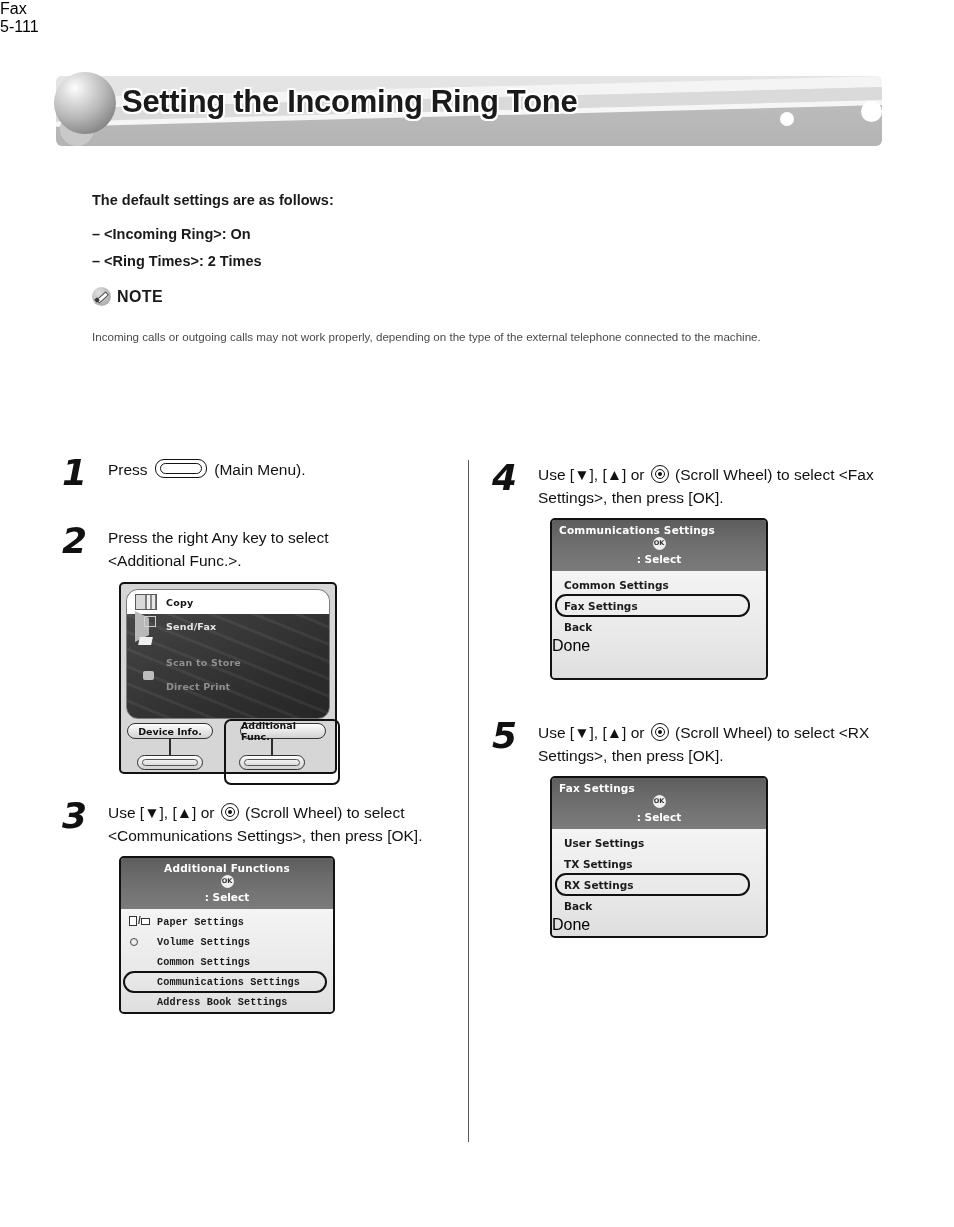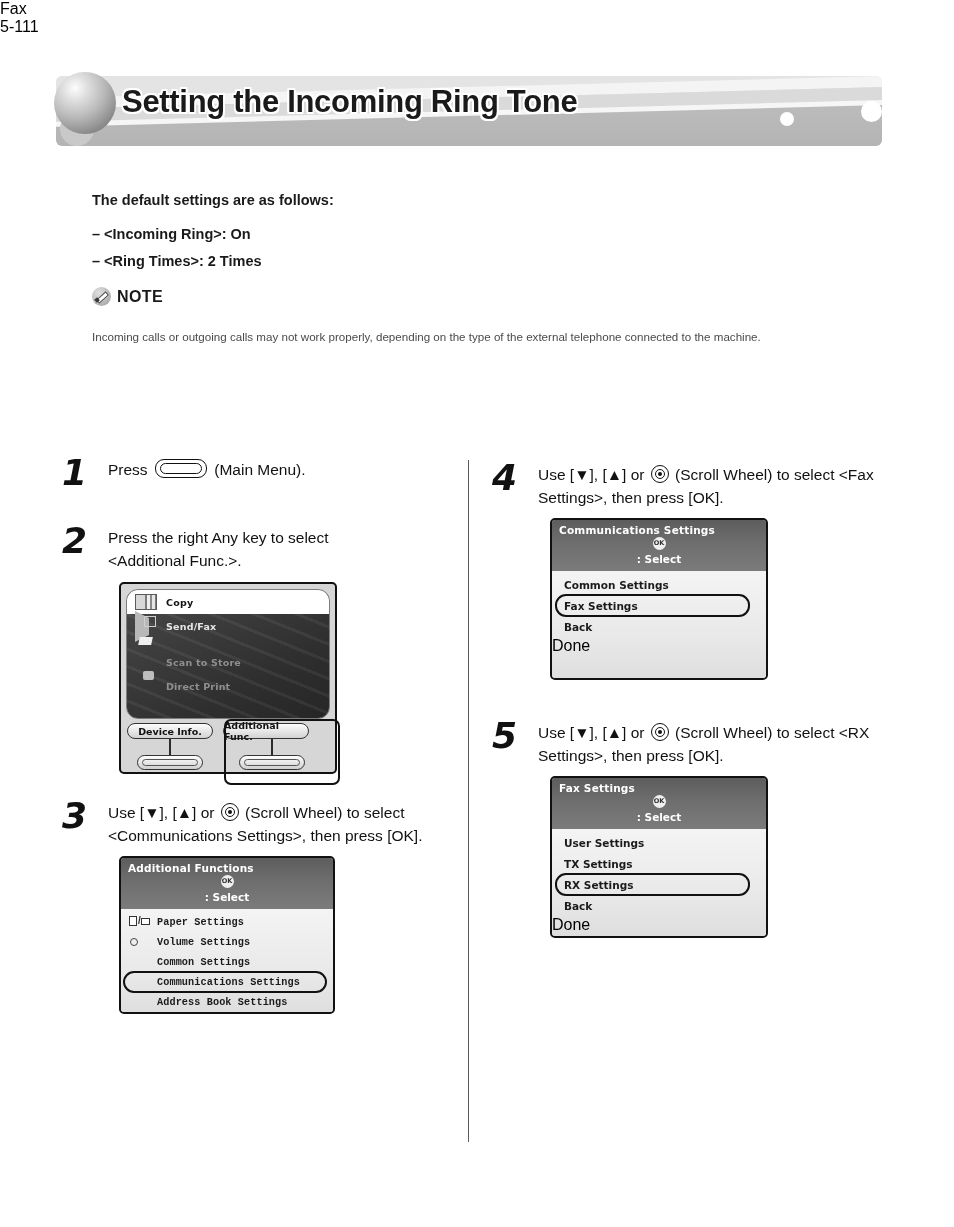--- a/index.html
+++ b/index.html
@@ -82,34 +82,34 @@
   .ic-send:after{content:"";position:absolute;left:9px;top:-2px;width:10px;height:9px;border:1.5px solid #cfcfcf;}
   .ic-scan{width:20px;height:13px;background:#cfcfcf;border-radius:2px;margin-top:3px;}
   .ic-scan:after{content:"";position:absolute;left:4px;top:-5px;width:13px;height:8px;background:#f0f0f0;transform:skewX(-12deg);}
   .ic-print{width:12px;height:15px;background:#d2d2d2;margin-top:1px;}
   .ic-print:after{content:"";position:absolute;left:8px;top:5px;width:11px;height:9px;background:#bdbdbd;border-radius:2px;}
   .menu-keys{position:relative;margin-top:4px;height:44px;}
   .soft-btn{position:absolute;top:0;width:86px;height:16px;border:1.4px solid #333;border-radius:8px;
     background:linear-gradient(180deg,#fdfdfd,#d2d2d2);font-size:9.5px;font-weight:bold;color:#111;
     display:flex;align-items:center;justify-content:center;font-family:"DejaVu Sans", sans-serif;box-sizing:border-box;}
   .soft-btn.left{left:1px;}
-  .soft-btn.right{left:97px;}
+  .soft-btn.right{left:114px;}
   .hw-key{position:absolute;top:32px;width:66px;height:15px;border:1.6px solid #333;border-radius:8px;
     background:linear-gradient(180deg,#ffffff,#cfcfcf);box-sizing:border-box;}
   .hw-key:after{content:"";position:absolute;left:4px;top:3px;right:4px;bottom:3px;border:1.2px solid #555;border-radius:5px;}
   .hw-key.left{left:11px;}
   .hw-key.right{left:113px;}
   .key-stem{position:absolute;top:16px;width:2px;height:16px;background:#2b2b2b;}
   .key-stem.left{left:43px;}
   .key-stem.right{left:145px;}
   .hl-box{position:absolute;left:98px;top:-4px;width:112px;height:62px;border:2.6px solid #111;border-radius:7px;z-index:5;}
 
   
   .lcd-list{border:2.4px solid #111;border-radius:5px;background:#c4b5fd;overflow:hidden;box-sizing:border-box;}
-  .lcd-left{width:216px;margin-left:61px;margin-top:9px;height:158px;}
+  .lcd-left{width:216px;margin-left:61px;margin-top:9px;height:158px;text-align:center;}
   .lcd-right{width:218px;margin-left:62px;margin-top:9px;height:162px;}
   .lcd-head{background:linear-gradient(180deg,#5d5d5d 0%,#6e6e6e 45%,#7b7b7b 100%);
     color:#fff;padding:3px 7px 4px 7px;font-family:"DejaVu Sans", sans-serif;}
   .lcd-head .t1{font-size:10.5px;font-weight:bold;line-height:14px;letter-spacing:0.2px;}
   .lcd-head .t2{font-size:10.5px;font-weight:bold;line-height:15px;display:flex;align-items:center;gap:2px;flex-direction:column;}
   .ok-badge{display:inline-flex;align-items:center;justify-content:center;width:13px;height:13px;
     border-radius:50%;background:#efefef;color:#333;font-size:6.5px;font-weight:bold;flex:none;
     font-family:"DejaVu Sans", sans-serif;}
   .lcd-body{position:relative;background:linear-gradient(180deg,#f4f4f4 0%,#e9e9e9 40%,#d2d2d2 100%);height:100%;}
   .li{display:flex;align-items:center;height:20px;padding-left:8px;gap:8px;position:relative;}

